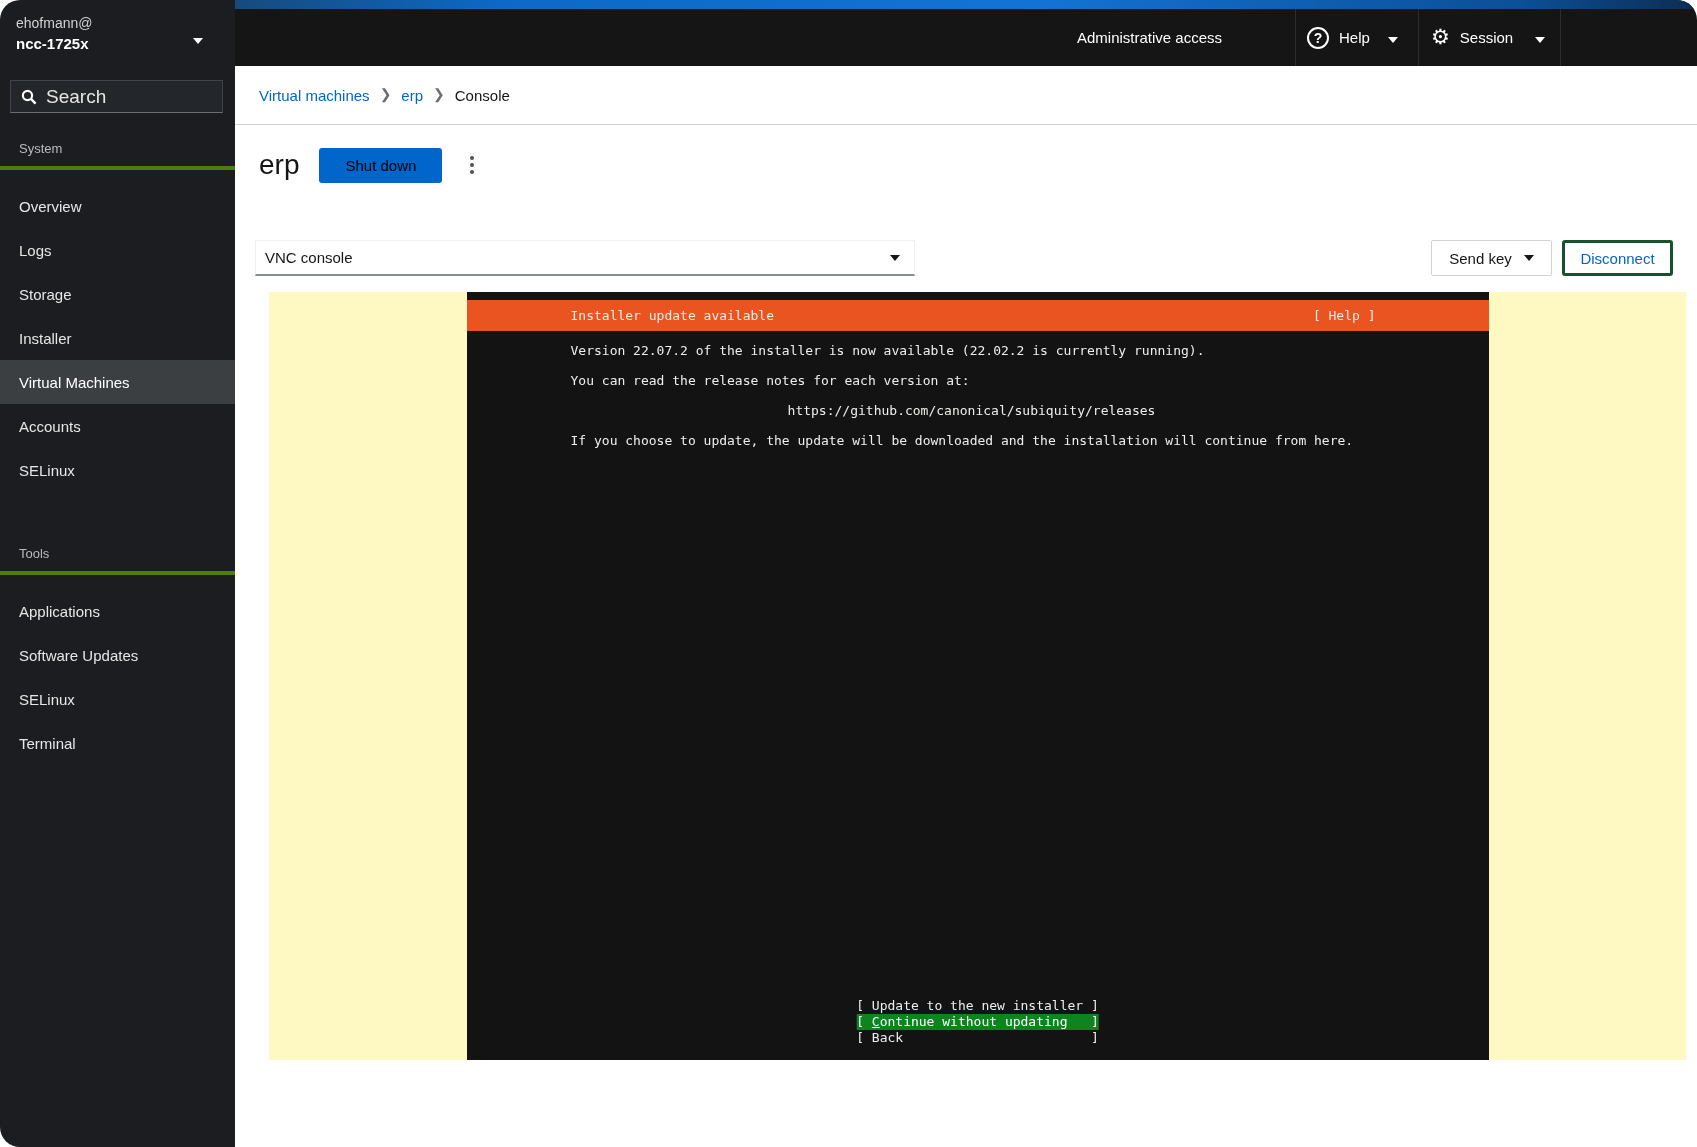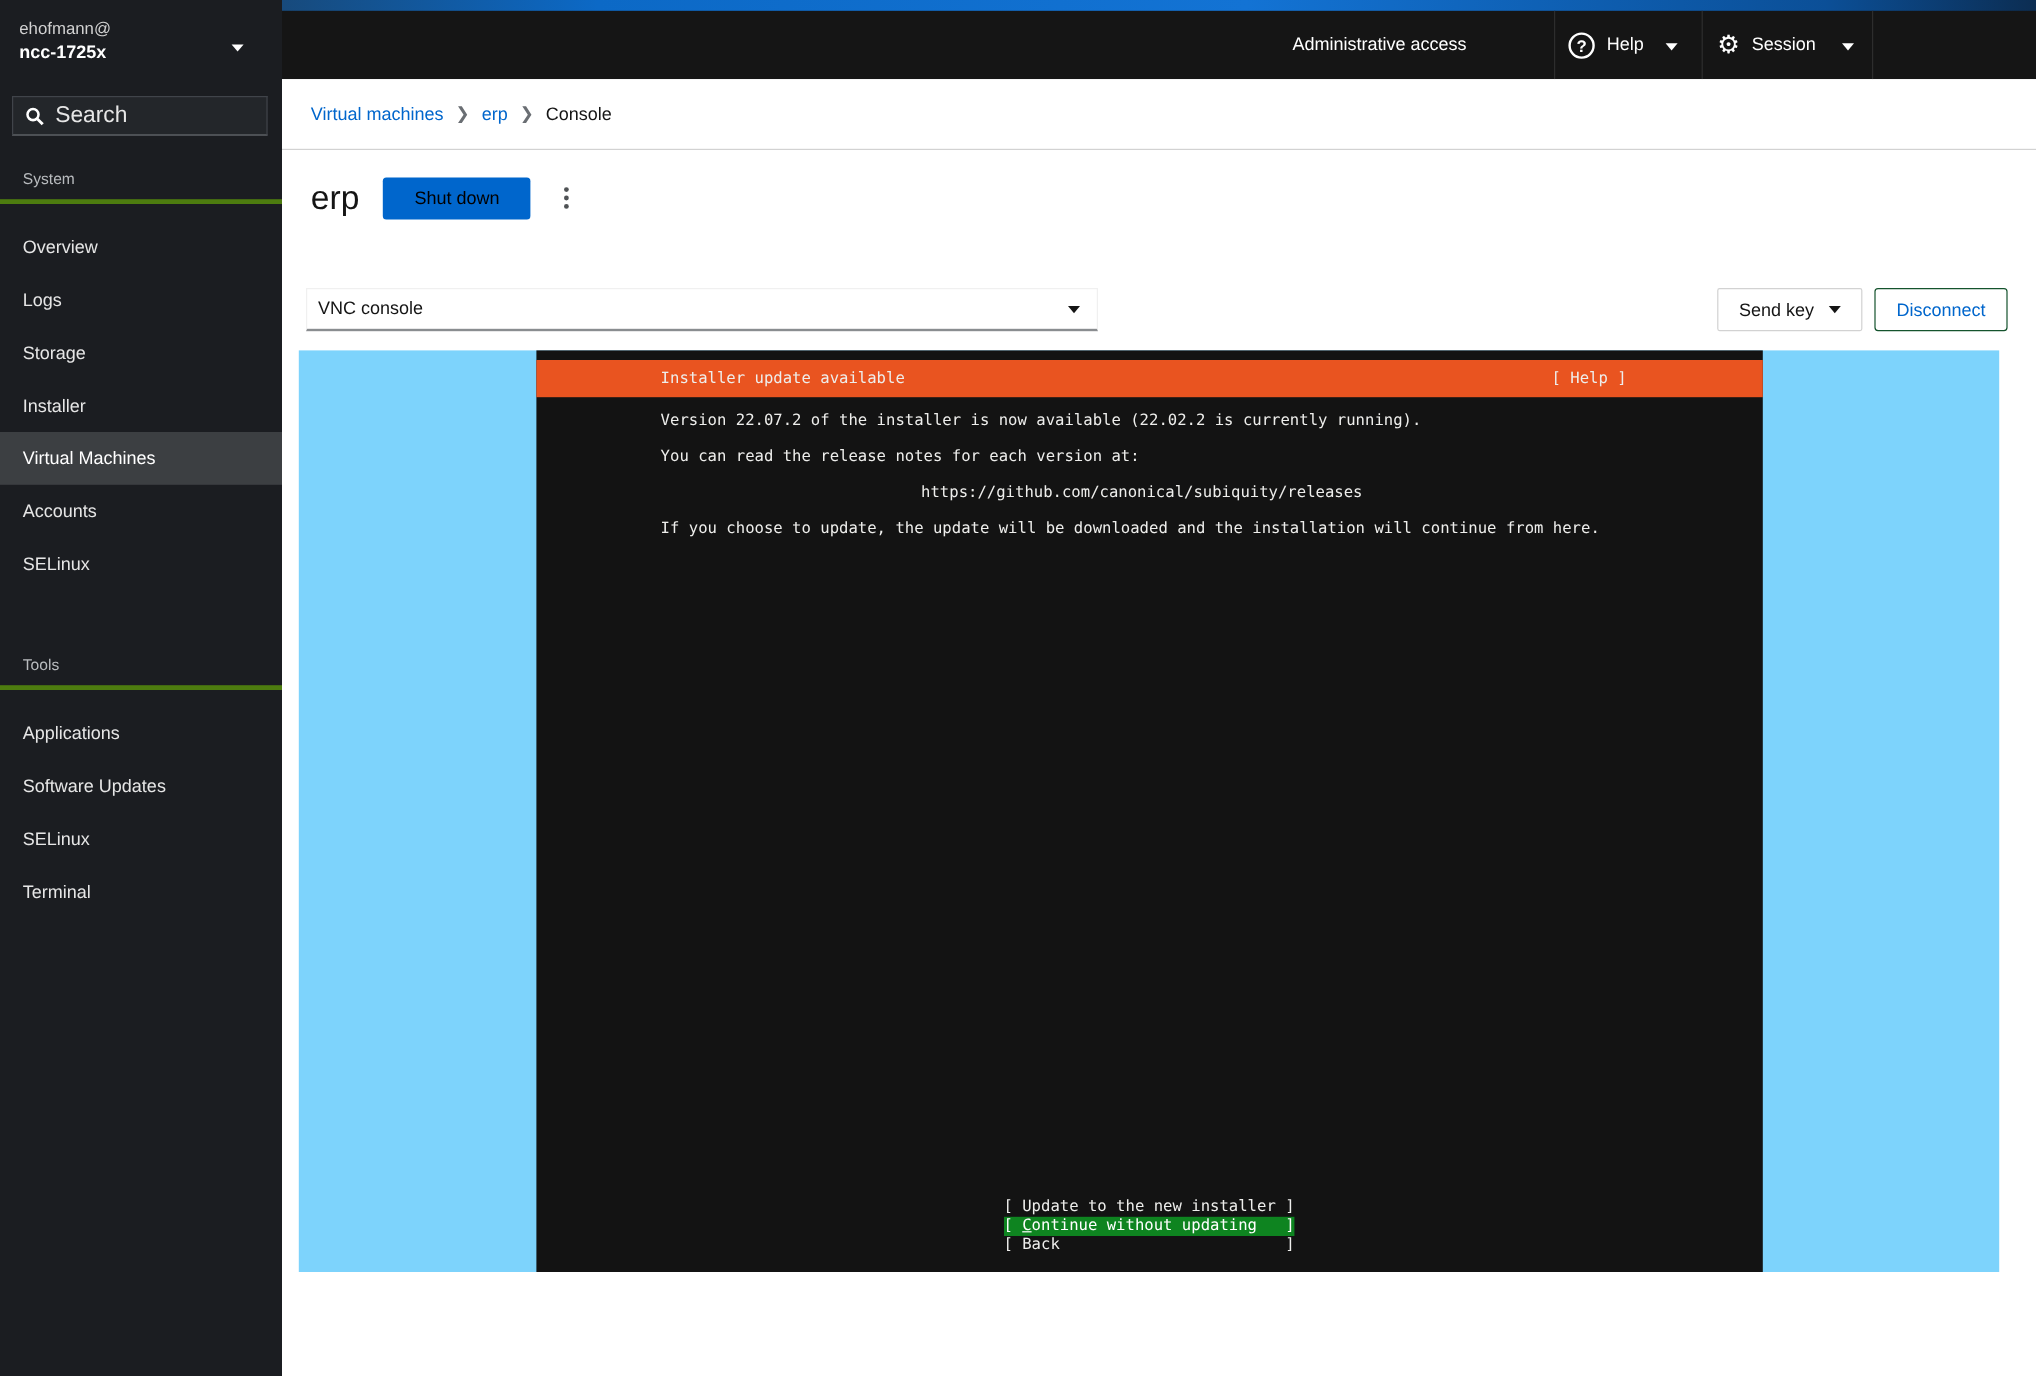--- a/index.html
+++ b/index.html
@@ -1,18 +1,18 @@
 <!DOCTYPE html>
 <html><head>
 <meta charset="utf-8">
 <style>
   * { box-sizing: border-box; margin: 0; padding: 0; }
   html,body { background:#fff; }
   body { font-family: "Liberation Sans", sans-serif; color:#151515; }
-  #app { position:relative; width:1697px; height:1147px; overflow:hidden; background:#fff; }
+  #app { position:relative; width:1697px; height:1147px; overflow:hidden; background:#fff;border-radius:20px; }
 
   
   .sidebar { position:absolute; left:0; top:0; width:235px; height:1147px; background:#1b1d21; color:#e6e6e6; }
   .user-block { position:relative; height:66px; padding:13px 16px 0 16px; cursor:pointer; }
   .user-name { font-size:14px; color:#d2d2d2; line-height:20px; }
   .user-host { font-size:15px; font-weight:bold; color:#fff; line-height:22px; }
   .user-caret { position:absolute; right:32px; top:30px; }
   .caret-down { display:inline-block; width:0; height:0; border-left:5px solid transparent; border-right:5px solid transparent; border-top:6px solid #fff; }
   .search-box { position:absolute; left:10px; right:12px; top:80px; height:33px; background:#23262a; border:1px solid #40444a; border-bottom:1px solid #6a6e73; display:flex; align-items:center; padding:0 10px; gap:9px; cursor:text; }
   .search-box svg { flex:none; }
@@ -48,25 +48,25 @@
   .btn-primary { background:#0066cc; color:#000000; border:none; padding:9px 26px; }
   .kebab { display:flex; flex-direction:column; gap:3px; padding:6px 8px; cursor:pointer; }
   .kebab i { width:4px; height:4px; border-radius:50%; background:#4f5255; }
 
   .toolbar { position:absolute; left:0; right:0; top:174px; height:36px; }
   .vnc-select { position:absolute; left:20px; top:0; width:660px; height:36px; background:#fff;
     border:1px solid #f0f0f0; border-bottom:2px solid #8a8d90; display:flex; align-items:center; justify-content:space-between; padding:0 14px 0 9px; font-size:15px; cursor:pointer; }
   .sel-caret { width:0;height:0;border-left:5px solid transparent;border-right:5px solid transparent;border-top:6px solid #151515; }
   .sendkey-btn { position:absolute; left:1196px; top:0; width:121px; height:36px; background:#fff; border:1px solid #d2d2d2;
     display:flex; align-items:center; justify-content:center; gap:12px; font-size:15px; color:#151515; cursor:pointer; border-radius:2px; }
-  .disconnect-btn { position:absolute; left:1327px; top:0; width:111px; height:36px; background:#fff; border:1px solid #14532d;
+  .disconnect-btn { position:absolute; left:1327px; top:0; width:111px; height:36px; background:#fff; border:3px solid #14532d;
     color:#0066cc; font-size:15px; border-radius:3px; cursor:pointer; }
 
   
-  .console-area { position:absolute; left:14px; top:226px; width:1417px; height:768px; background:#7dd3fc; }
+  .console-area { position:absolute; left:34px; top:226px; width:1417px; height:768px; background:#fef9c3; }
   .framebuffer { position:relative; width:1022px; height:768px; margin:0 auto; background:#131313;
     font-family:"DejaVu Sans Mono", monospace; font-size:13px; color:#eeeeec; }
   .fb-header { position:absolute; left:0; right:0; top:8px; height:31px; background:#e95420; }
   .fb-header .fb-title { position:absolute; left:104px; top:0; line-height:31px; white-space:pre; }
   .fb-header .fb-help { position:absolute; right:113px; top:0; line-height:31px; white-space:pre; cursor:pointer; }
   .fb-line { position:absolute; left:104px; white-space:pre; line-height:16px; }
   .fb-line-center { position:absolute; left:0; right:12px; text-align:center; white-space:pre; line-height:16px; }
   .fb-options { position:absolute; left:50%; transform:translateX(-50%); top:706px; width:max-content; }
   .fb-opt { height:16px; line-height:16px; white-space:pre; cursor:pointer; }
   .fb-opt.selected { background:#0e8420; color:#fff; }

